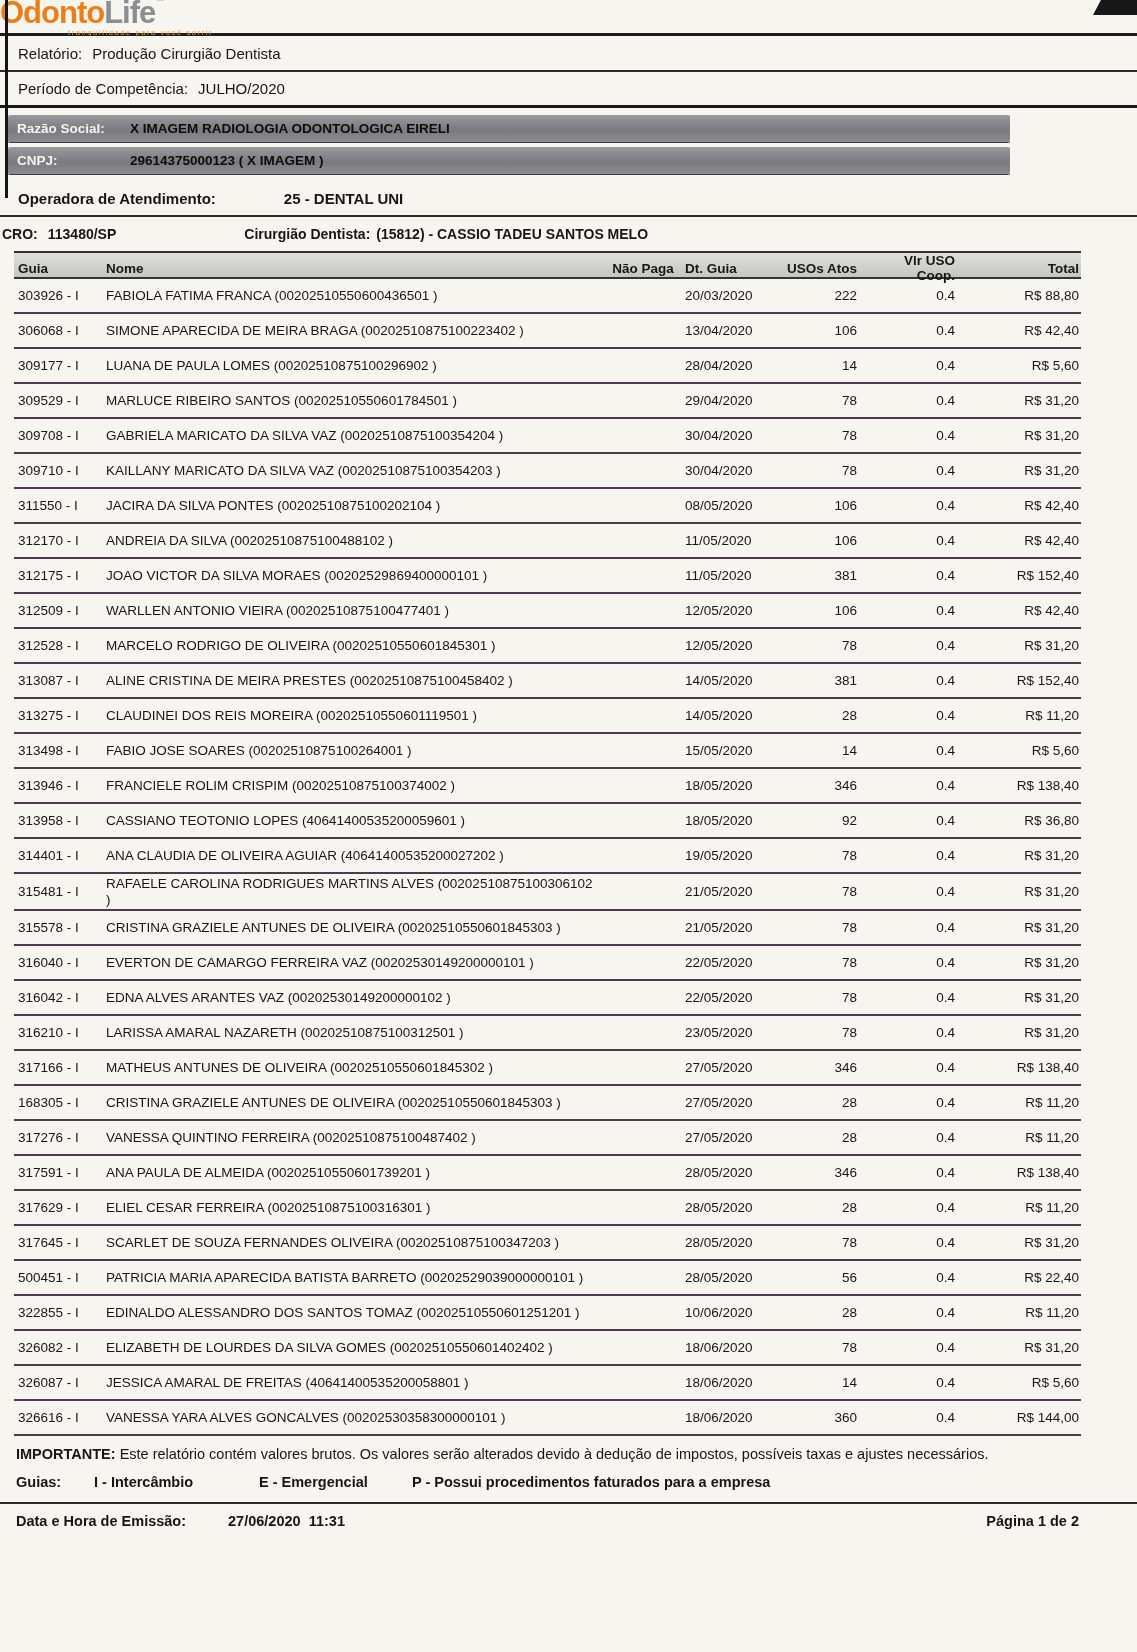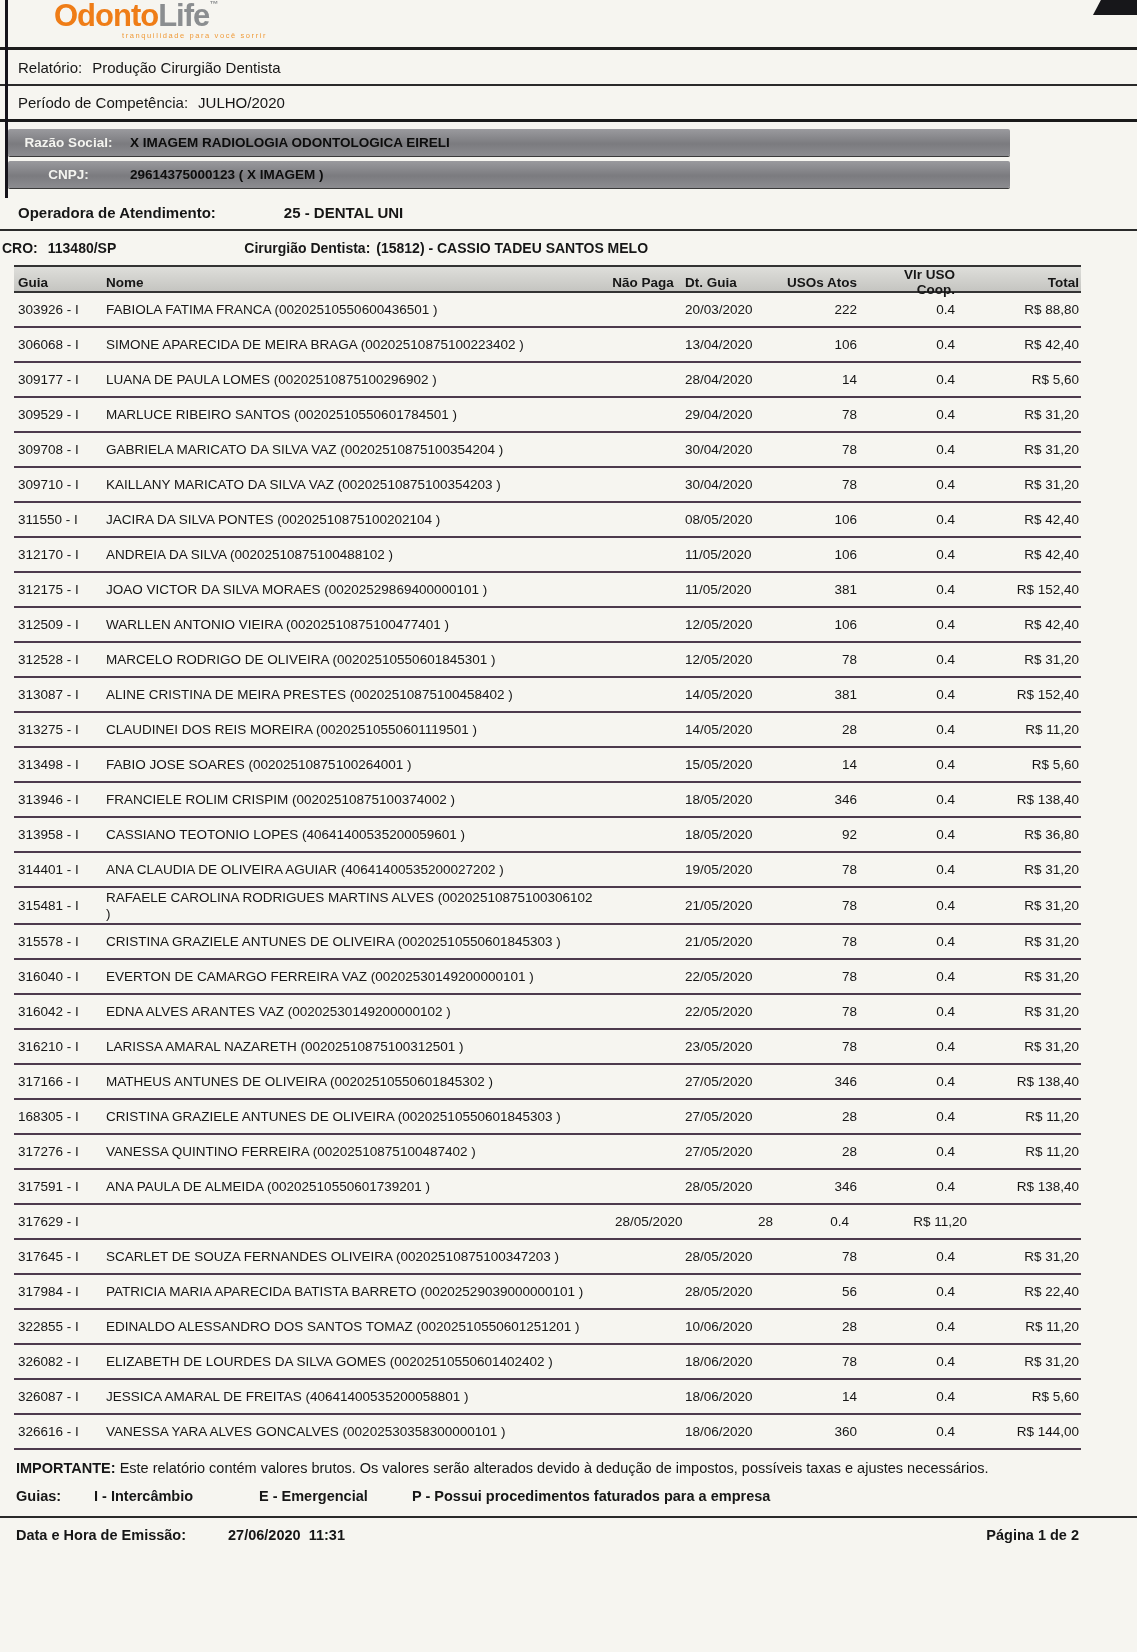--- a/index.html
+++ b/index.html
@@ -7,40 +7,40 @@
   .page {
     position:relative; width:1137px; height:1652px; margin:0 auto;
     background:#f6f5f0; color:#161616; overflow:hidden;
   }
   
   .artifact-v { position:absolute; left:5px; top:0; width:3px; height:198px; background:#15131a; }
   .artifact-corner { position:absolute; right:0; top:0; width:44px; height:15px; background:#17171a;
     clip-path:polygon(18% 0, 100% 0, 100% 100%, 0 100%); }
 
   
-  .top-strip { height:50px; display:flex; align-items:flex-start; padding-left:54px; border-bottom:3px solid #1d1d1d; }
+  .top-strip { height:36px; display:flex; align-items:center; border-bottom:3px solid #1d1d1d; }
   .logo { line-height:1; }
   .logo-main { font-weight:bold; letter-spacing:-1px; font-size:31px; }
   .logo-odonto { color:#ef7d17; }
   .logo-life { color:#8b8e90; }
   .logo-tm { font-size:9px; color:#8b8e90; vertical-align:top; }
   .logo-tagline { font-size:7.5px; color:#ef9b3a; letter-spacing:1.6px; padding-left:68px; margin-top:1px; }
 
   .report-row, .period-row { height:36px; display:flex; align-items:center; padding-left:18px; font-size:15px; }
   .report-row { border-bottom:2px solid #2a2a2a; }
   .period-row { border-bottom:3px solid #1a1a1a; }
   .hdr-label { margin-right:10px; }
   .hdr-value { white-space:pre; }
 
   
   .bars { padding:7px 0 2px 8px; }
   .bar { width:1002px; height:27px; margin-bottom:5px; border-radius:2px;
     background:linear-gradient(180deg,#9a9a9e 0%, #7b7b7f 55%, #8c8c90 100%);
     display:flex; align-items:center; box-shadow:0 1px 0 #3a3a3a; }
-  .bar-label { color:#f4f4f0; font-weight:bold; font-size:13.5px; padding-left:9px; width:112px;text-align:center; }
+  .bar-label { color:#f4f4f0; font-weight:bold; font-size:13.5px; padding-left:9px; width:112px; }
   .bar-value { color:#0c0c0c; font-weight:bold; font-size:13.5px; padding-left:10px; }
 
   .operator-row { height:36px; display:flex; align-items:center; padding-left:18px;
     font-size:15px; font-weight:bold; border-bottom:2px solid #2a2a2a; }
   .operator-row .op-value { margin-left:68px; }
 
   .cro-row { height:34px; display:flex; align-items:center; padding-left:2px; font-size:14px; font-weight:bold; }
   .cro-value { margin-left:10px; }
   .dent-label { margin-left:128px; }
   .dent-value { margin-left:6px; }
@@ -366,37 +366,38 @@
         <span class="tcell c-guia">317591 - I</span>
         <span class="tcell c-nome">ANA PAULA DE ALMEIDA (00202510550601739201 )</span>
         <span class="tcell c-naopaga"></span>
         <span class="tcell c-dt">28/05/2020</span>
         <span class="tcell c-usos">346</span>
         <span class="tcell c-vlr">0.4</span>
         <span class="tcell c-total">R$ 138,40</span>
       </div>
       <div class="trow">
         <span class="tcell c-guia">317629 - I</span>
+        <span class="tcell c-nome">ELIEL CESAR FERREIRA (00202510875100316301 )</span>
         <span class="tcell c-naopaga"></span>
         <span class="tcell c-dt">28/05/2020</span>
         <span class="tcell c-usos">28</span>
         <span class="tcell c-vlr">0.4</span>
         <span class="tcell c-total">R$ 11,20</span>
       </div>
       <div class="trow">
         <span class="tcell c-guia">317645 - I</span>
         <span class="tcell c-nome">SCARLET DE SOUZA FERNANDES OLIVEIRA (00202510875100347203 )</span>
         <span class="tcell c-naopaga"></span>
         <span class="tcell c-dt">28/05/2020</span>
         <span class="tcell c-usos">78</span>
         <span class="tcell c-vlr">0.4</span>
         <span class="tcell c-total">R$ 31,20</span>
       </div>
       <div class="trow">
-        <span class="tcell c-guia">317984 - I</span>
+        <span class="tcell c-guia">500451 - I</span>
         <span class="tcell c-nome">PATRICIA MARIA APARECIDA BATISTA BARRETO (00202529039000000101 )</span>
         <span class="tcell c-naopaga"></span>
         <span class="tcell c-dt">28/05/2020</span>
         <span class="tcell c-usos">56</span>
         <span class="tcell c-vlr">0.4</span>
         <span class="tcell c-total">R$ 22,40</span>
       </div>
       <div class="trow">
         <span class="tcell c-guia">322855 - I</span>
         <span class="tcell c-nome">EDINALDO ALESSANDRO DOS SANTOS TOMAZ (00202510550601251201 )</span>

